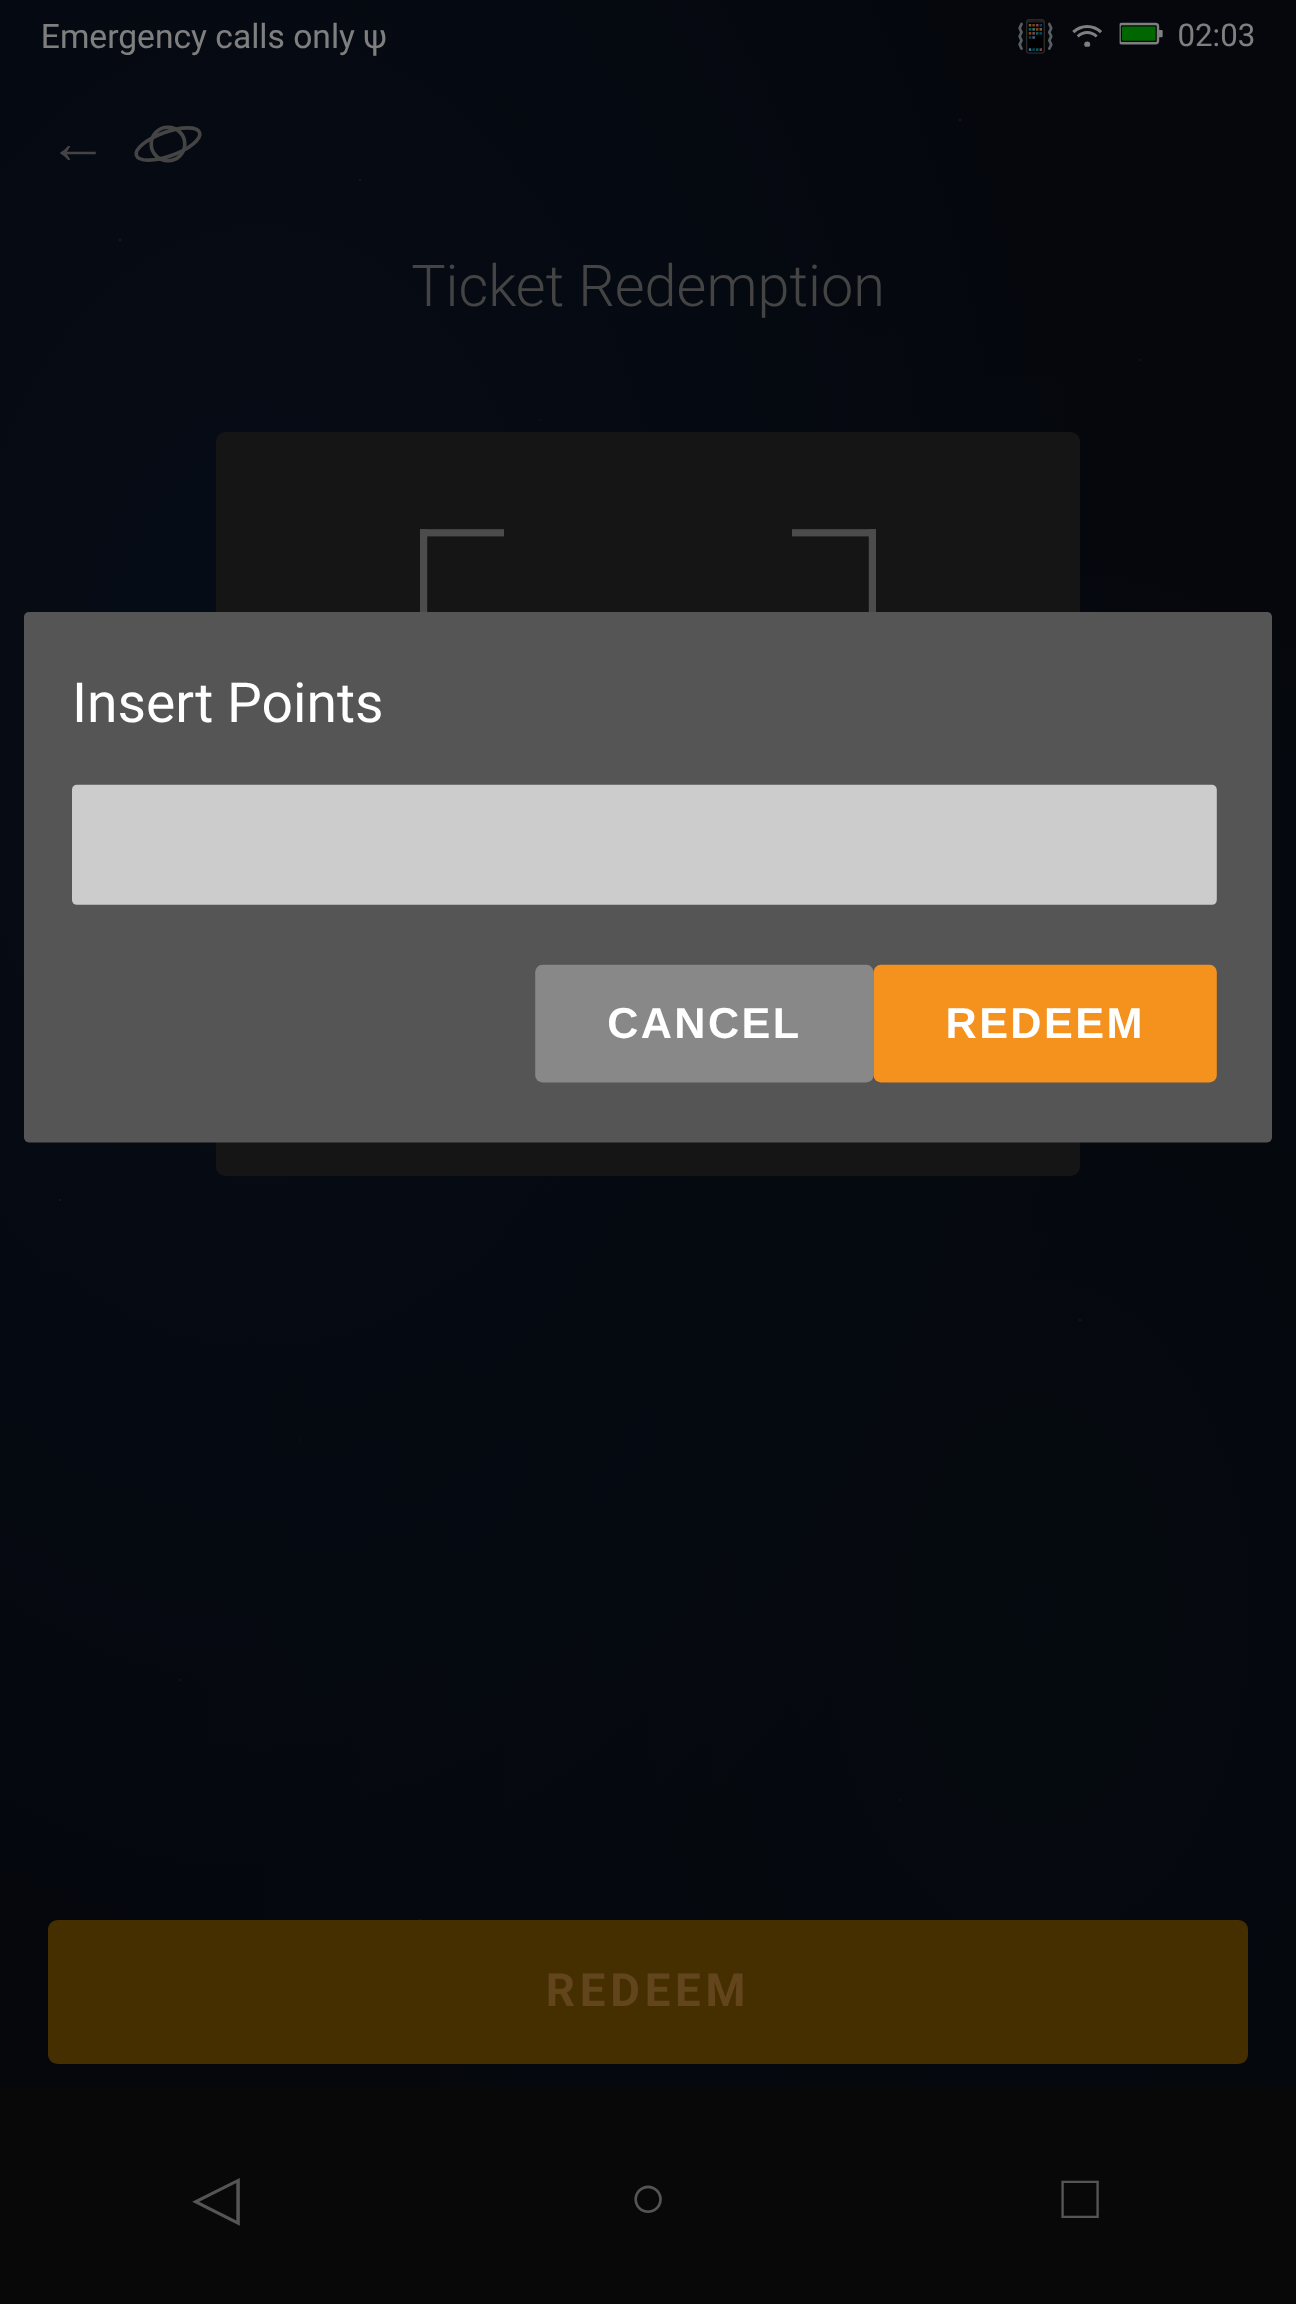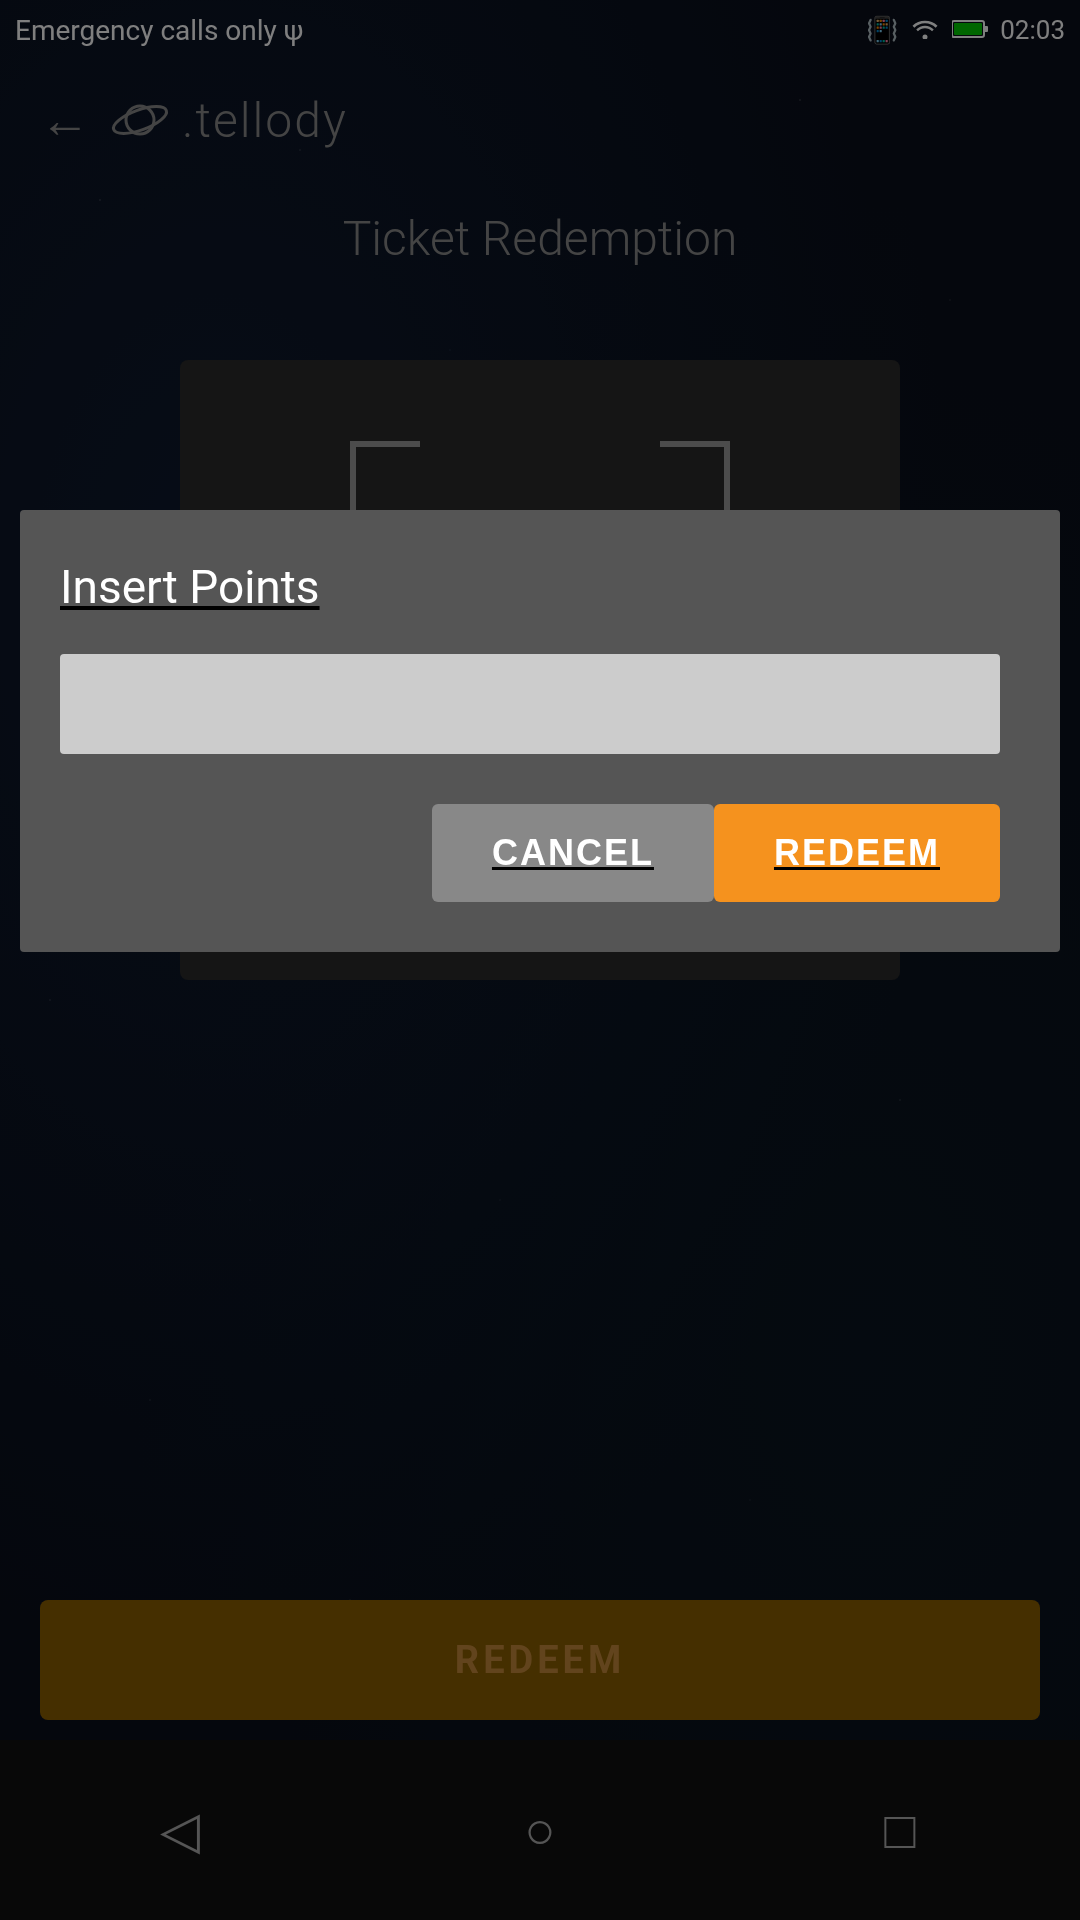--- a/index.html
+++ b/index.html
@@ -51,21 +51,21 @@
     
     .status-bar {
       position: absolute;
       top: 0;
       left: 0;
       right: 0;
       height: 60px;
       display: flex;
       align-items: center;
       justify-content: space-between;
-      padding: 0 15px;
+      padding: 0 34px;
       z-index: 10;
     }
 
     .status-left {
       color: #ffffff;
       font-size: 28px;
       font-weight: 400;
     }
 
     .status-right {
@@ -246,23 +246,22 @@
     }
 
     
     .dialog {
       position: absolute;
       top: 510px;
       left: 20px;
       right: 20px;
       background: #555555;
       border-radius: 4px;
-      padding: 50px 60px 50px 40px;
+      padding: 50px 46px 50px 40px;
       z-index: 30;
-      text-decoration: underline;
     }
 
     .dialog-title {
       color: #ffffff;
       font-size: 46px;
       font-weight: 400;
       margin-bottom: 40px;
     }
 
     .dialog-input {
@@ -333,21 +332,20 @@
   </div>
 </div>
 
 <div class="app-header">
   <span class="back-button">←</span>
   <div class="logo-area">
     <svg class="logo-icon" viewBox="0 0 60 60" fill="none">
       <circle cx="30" cy="30" r="14" stroke="#888" stroke-width="3" fill="none"></circle>
       <ellipse cx="30" cy="30" rx="28" ry="10" stroke="#888" stroke-width="3" fill="none" transform="rotate(-20 30 30)"></ellipse>
     </svg>
-    <span class="logo-text">.tellody</span>
   </div>
 </div>
 
 <div class="page-title">Ticket Redemption</div>
 
 <div class="scanner-area">
   <div class="qr-frame">
     <div class="qr-corner tl"></div>
     <div class="qr-corner tr"></div>
     <div class="qr-corner bl"></div>

